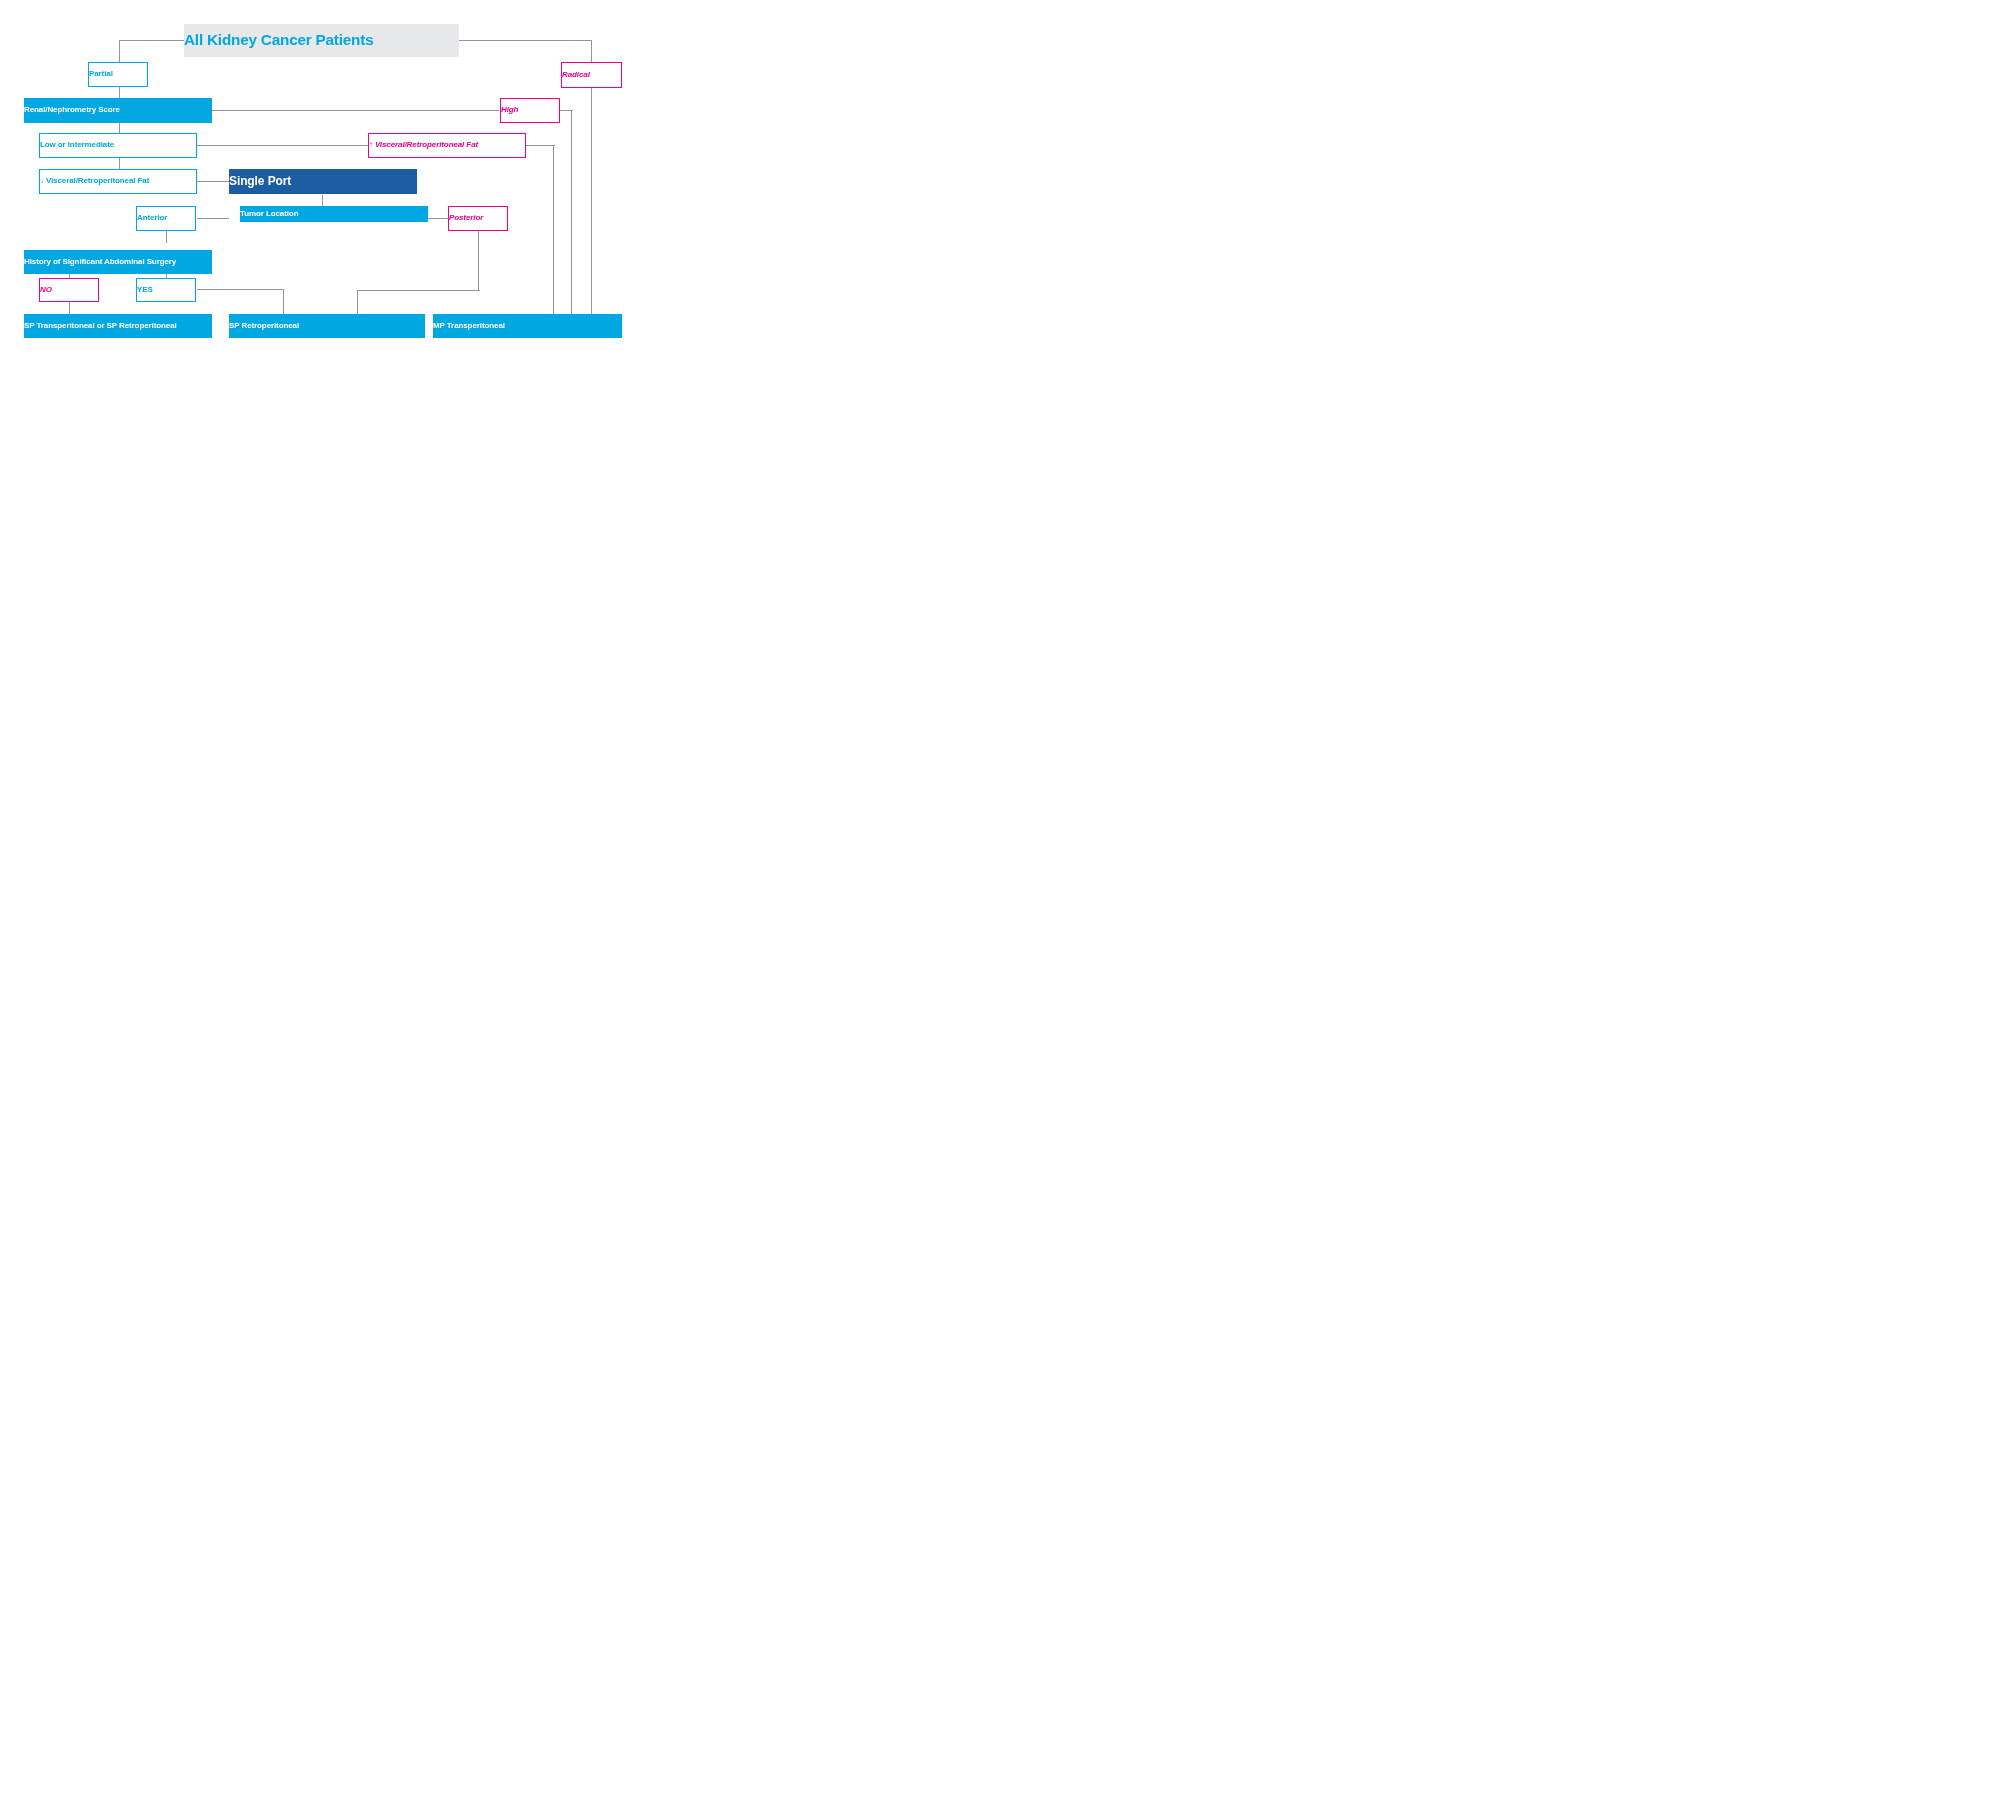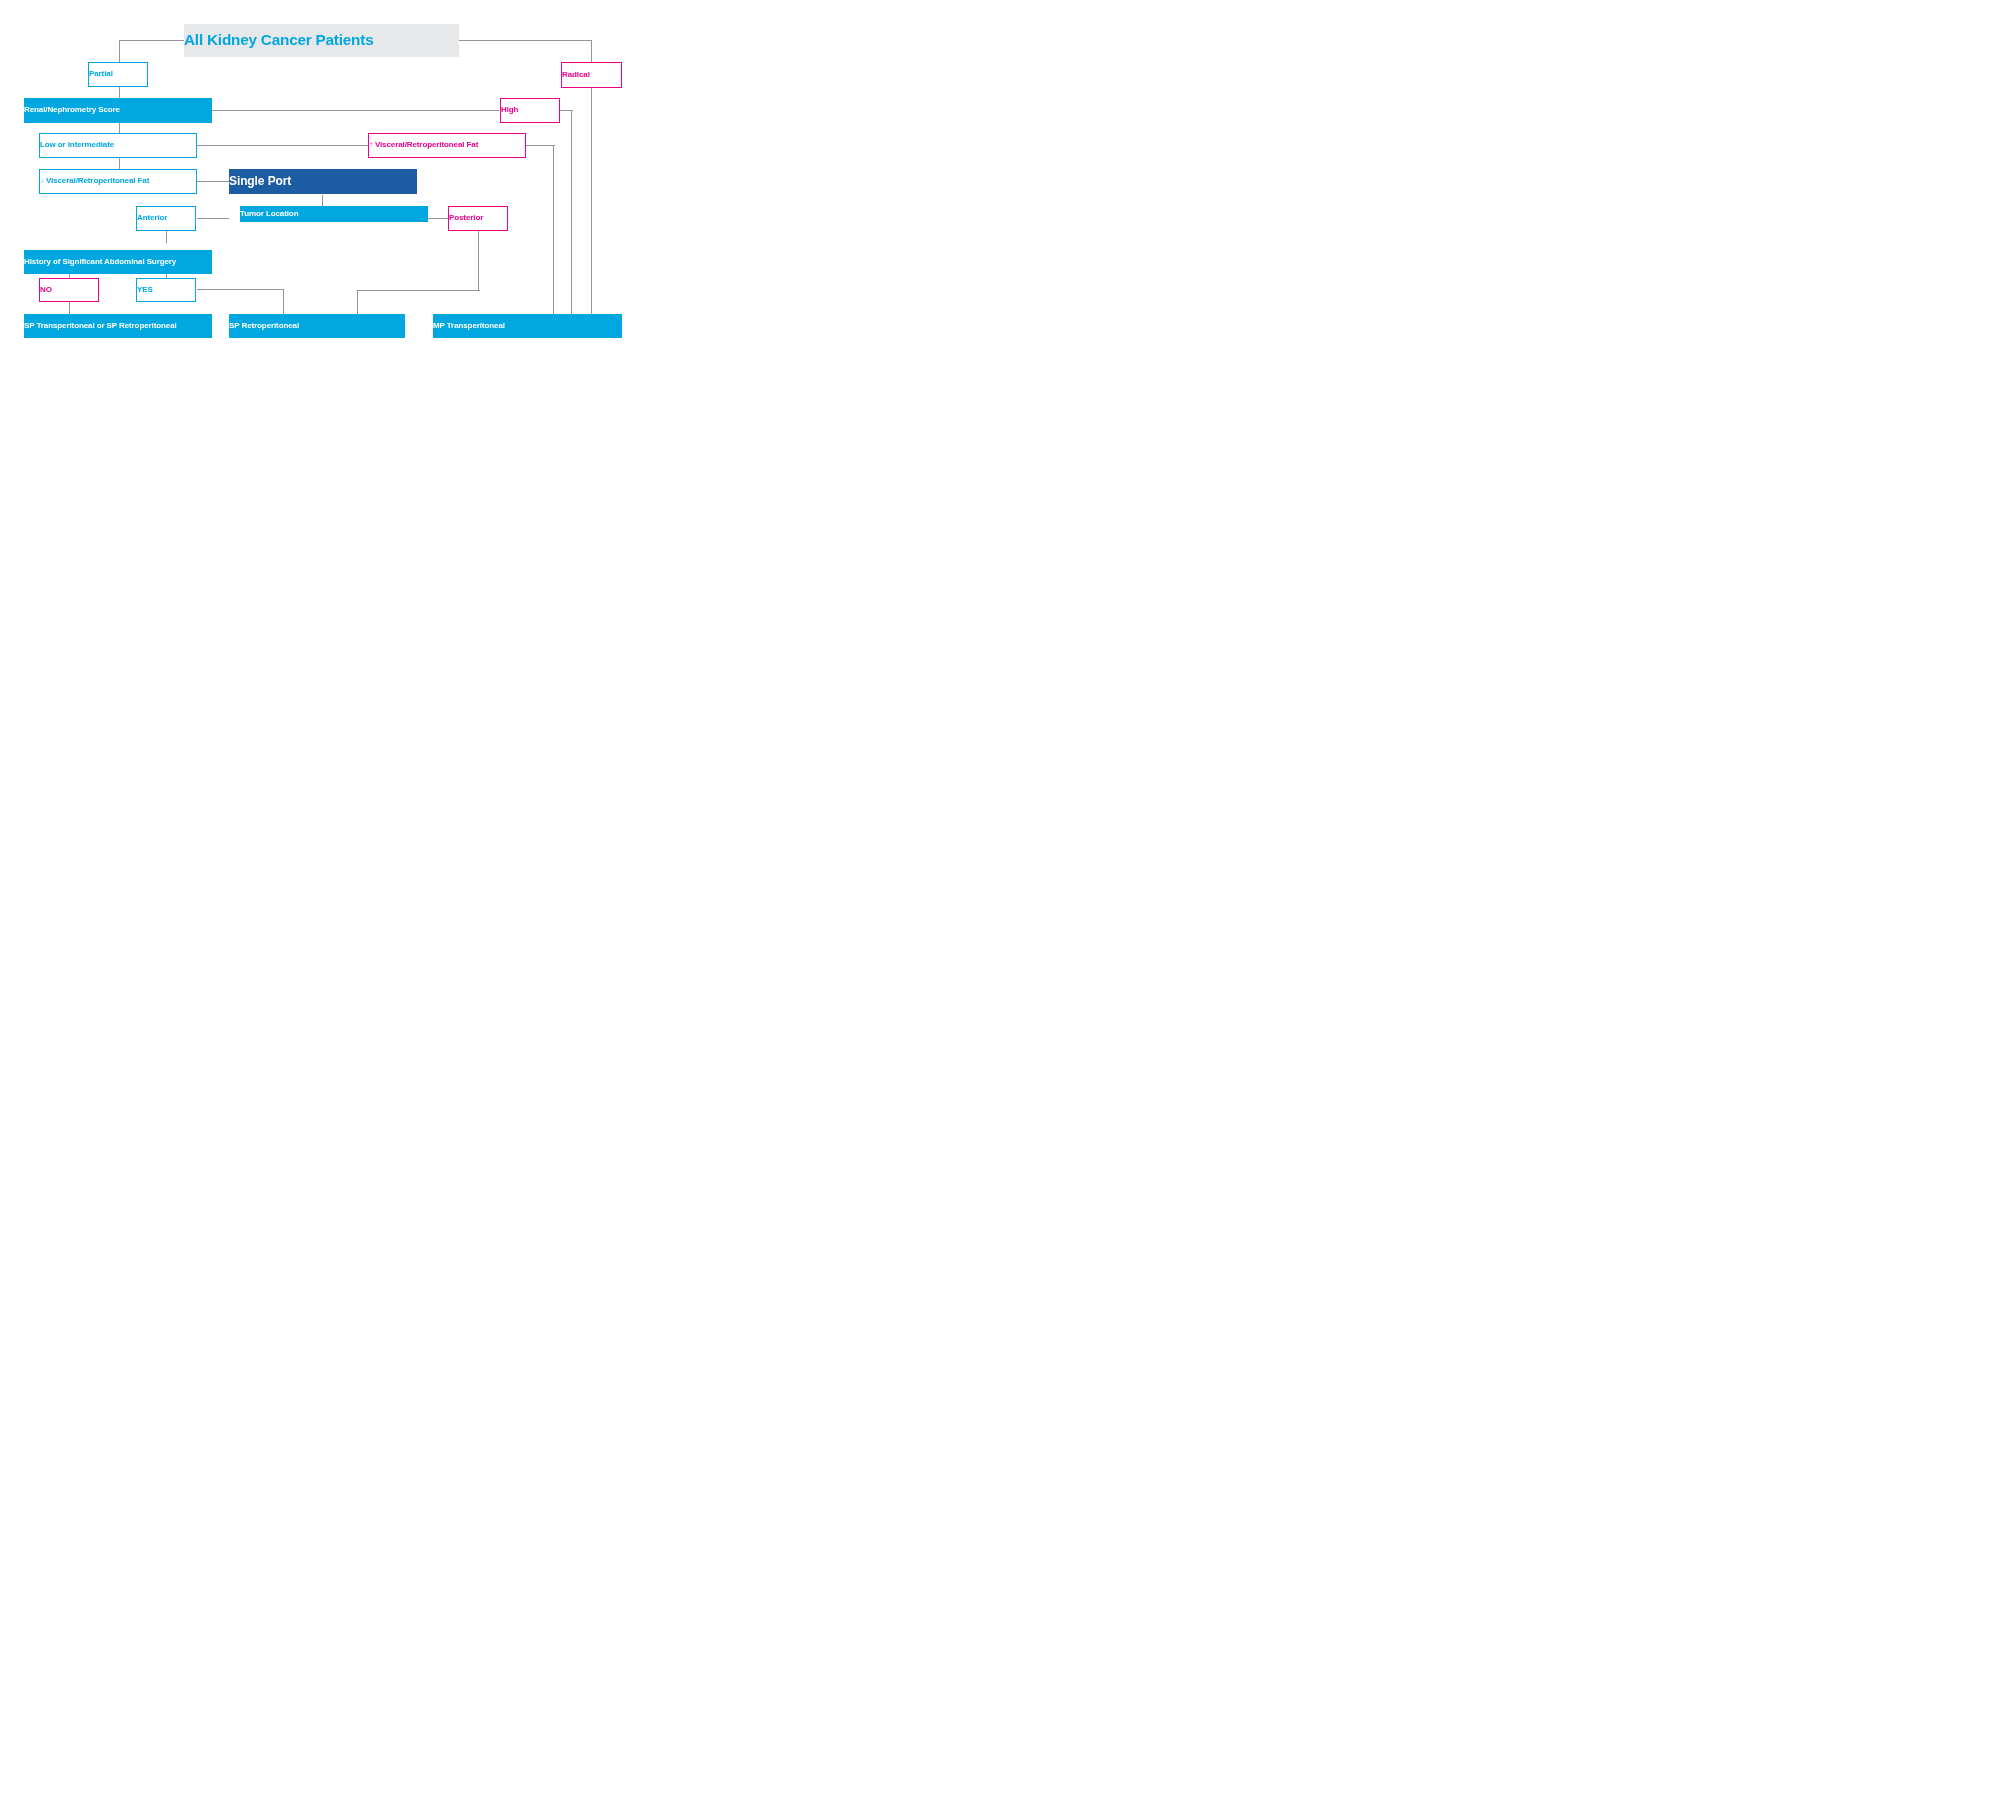--- a/index.html
+++ b/index.html
@@ -14,21 +14,21 @@
   .box{
     position:absolute; box-sizing:border-box; display:flex;
     align-items:center; justify-content:flex-start; text-align:center;
     font-weight:bold; font-size:8px; z-index:2; line-height:1.1;
     letter-spacing:-0.1px; white-space:nowrap;
   }
   .title-box{background:var(--title_bg); color:var(--cyan); font-size:15.3px; letter-spacing:-0.2px;}
   .solid-cyan{background:var(--cyan); color:var(--white);}
   .solid-navy{background:var(--navy); color:var(--white); font-size:12px;}
   .outline-cyan{background:var(--white); border:0.8px solid var(--cyan); color:var(--cyan);}
-  .outline-magenta{background:var(--white); border:0.8px solid var(--magenta); color:var(--magenta);}
+  .outline-magenta{background:var(--white); border:0.8px solid var(--magenta); color:var(--magenta);font-style:italic;}
   .h-line,.v-line{position:absolute; background:var(--line); z-index:1;}
   .h-line{height:1.2px;} .v-line{width:1.2px;}
   .arrow{font-weight:400; margin-right:2px; transform:scaleX(.85);}
 </style>
 </head>
 <body>
 
 <div id="canvas">
 
   <div class="h-line" style="left:119px;top:40px;width:65px"></div>
@@ -114,21 +114,21 @@
   </div>
 
   <div class="box outline-cyan" style="left:136px;top:278px;width:60px;height:24px">
     <span>YES</span>
   </div>
 
   <div class="box solid-cyan" style="left:24px;top:314px;width:188px;height:24px">
     <span>SP Transperitoneal or SP Retroperitoneal</span>
   </div>
 
-  <div class="box solid-cyan" style="left:229px;top:314px;width:176px;height:24px">
+  <div class="box solid-cyan" style="left:229px;top:314px;width:196px;height:24px">
     <span>SP Retroperitoneal</span>
   </div>
 
   <div class="box solid-cyan" style="left:433px;top:314px;width:189px;height:24px">
     <span>MP Transperitoneal</span>
   </div>
 
 </div>
 
 

